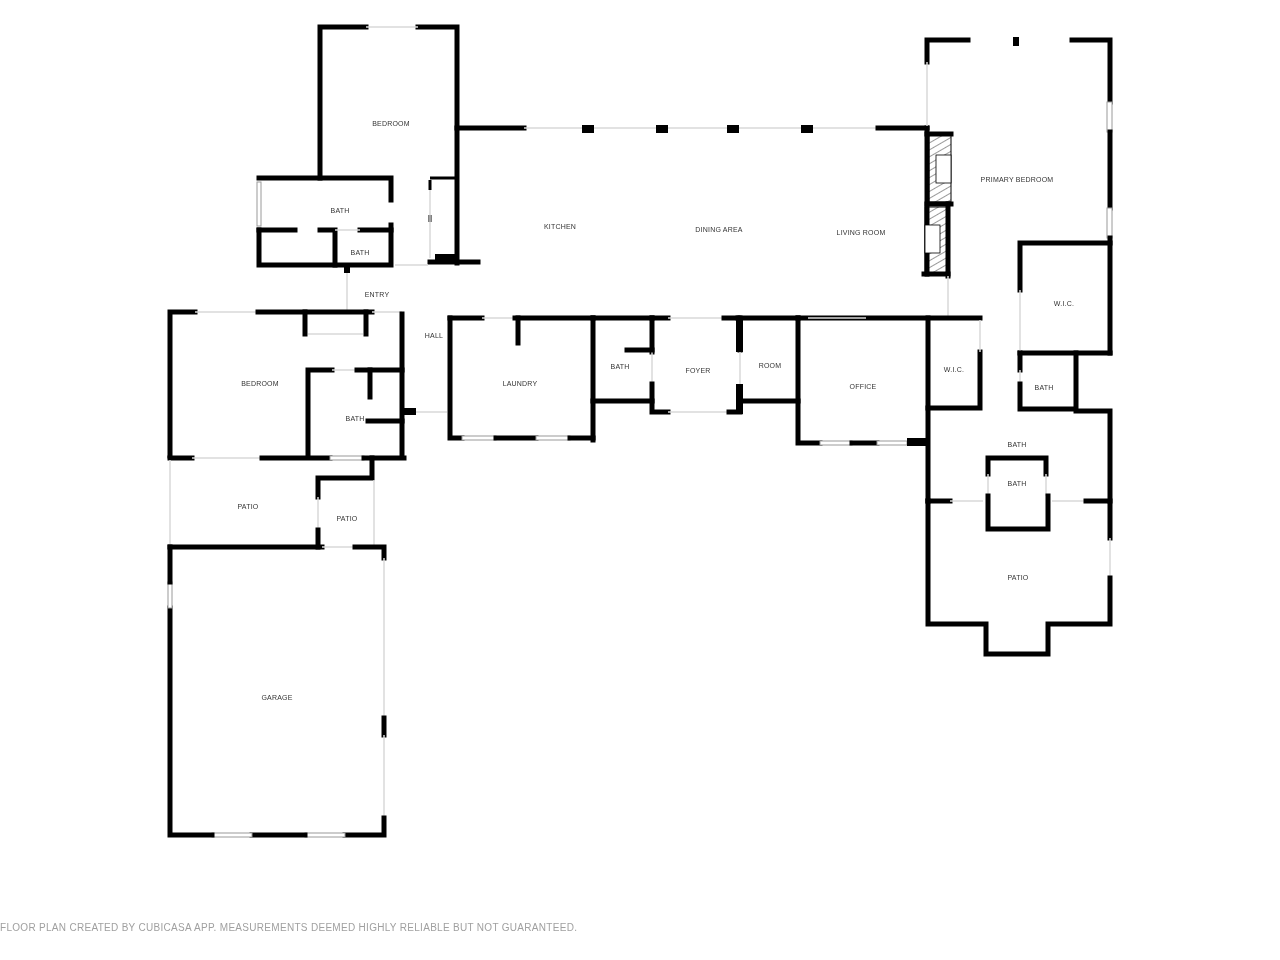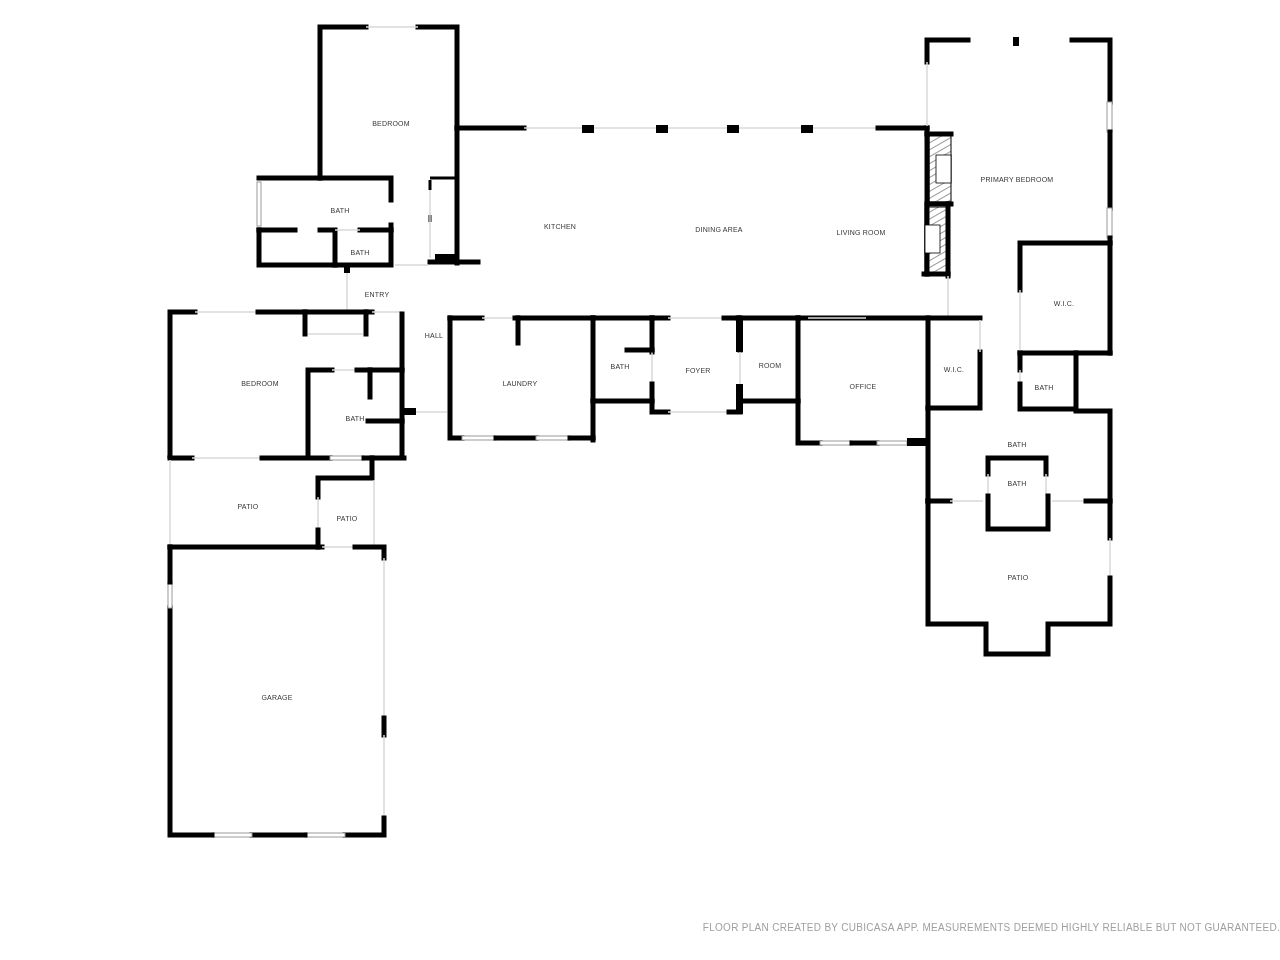--- a/index.html
+++ b/index.html
@@ -4,21 +4,21 @@
 <style>
   html, body { margin:0; padding:0; background:#ffffff; }
   body { width:1280px; height:960px; position:relative; overflow:hidden; font-family:"Liberation Sans", sans-serif; }
   #plan { position:absolute; left:0; top:0; width:1280px; height:960px; }
   .wall { stroke:#000; stroke-width:5; fill:none; stroke-linecap:square; }
   .thin { stroke:#000; stroke-width:3; fill:none; }
   .open { stroke:#d8d8d8; stroke-width:1.5; fill:none; }
   .win { stroke:#9a9a9a; stroke-width:1; fill:#fff; }
   .blk { fill:#000; }
   .lbl { position:absolute; font-size:7px; color:#333; letter-spacing:0.2px; transform:translate(-50%,-50%); white-space:nowrap; }
-  .footer { position:absolute; left:0; width:1280px; top:922px; text-align:right; font-size:10px; color:#a0a0a0; letter-spacing:0.3px; }
+  .footer { position:absolute; left:0; width:1280px; top:922px; text-align:left; font-size:10px; color:#a0a0a0; letter-spacing:0.3px; }
 </style>
 </head>
 <body>
 
 <svg id="plan" viewBox="0 0 1280 960" xmlns="http://www.w3.org/2000/svg">
   <defs>
     <pattern id="hatch" width="6" height="6" patternUnits="userSpaceOnUse" patternTransform="rotate(60)">
       <line x1="0" y1="0" x2="0" y2="6" stroke="#000" stroke-width="0.8"></line>
     </pattern>
   </defs>

